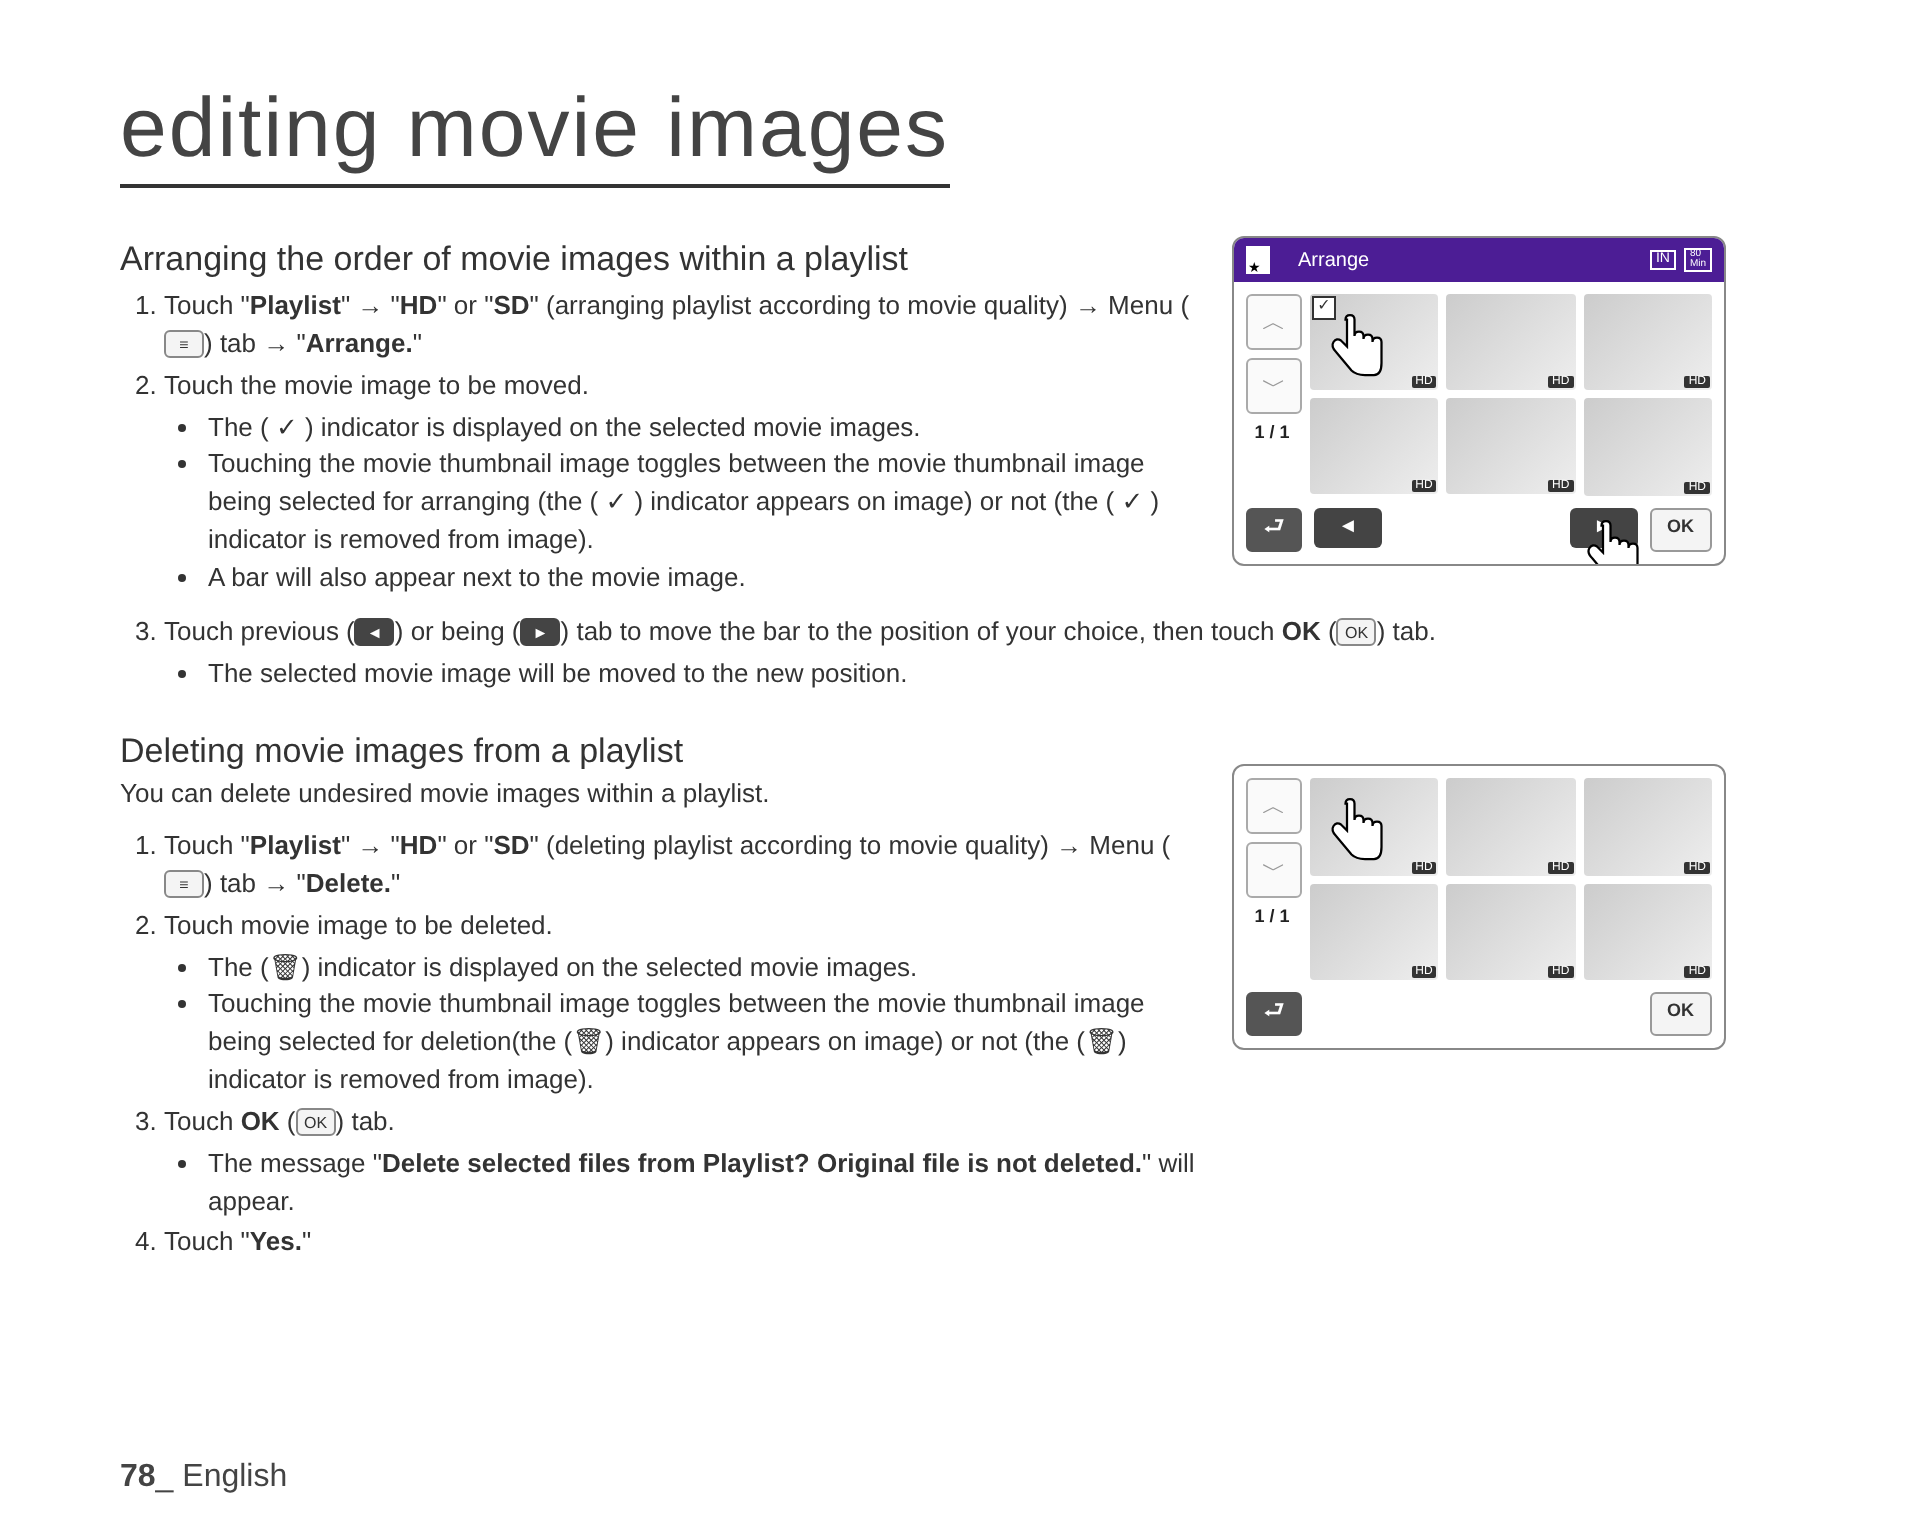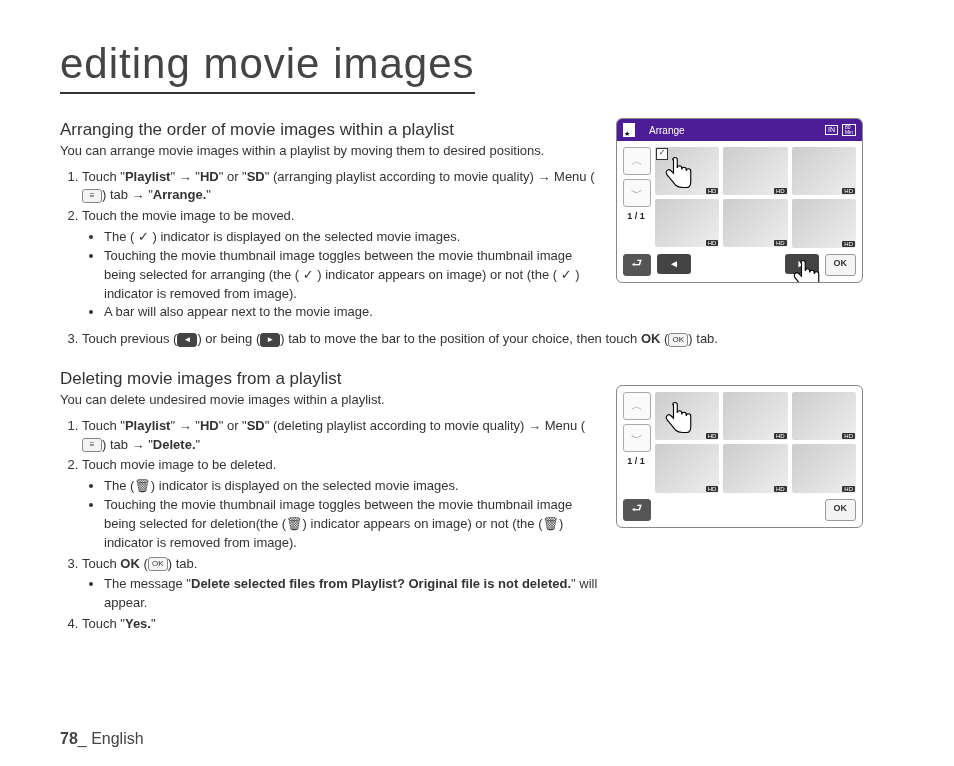--- a/index.html
+++ b/index.html
@@ -212,21 +212,20 @@
 <body>
 
 <div class="page">
 
   <h1 class="title">editing movie images</h1>
 
   
   <div class="col-wrap">
     <div class="text-col">
       <h2 class="sub">Arranging the order of movie images within a playlist</h2>
-      <p class="intro">You can arrange movie images within a playlist by moving them to desired positions.</p>
       <ol>
         <li>
           <span>Touch "</span><b>Playlist</b><span>" → "</span><b>HD</b><span>" or "</span><b>SD</b><span>" (arranging playlist according to movie quality) → Menu (</span><span class="inline-icon">≡</span><span>) tab → "</span><b>Arrange.</b><span>"</span>
         </li>
         <li>
           <span>Touch the movie image to be moved.</span>
           <ul>
             <li>The ( ✓ ) indicator is displayed on the selected movie images.</li>
             <li>Touching the movie thumbnail image toggles between the movie thumbnail image being selected for arranging (the ( ✓ ) indicator appears on image) or not (the ( ✓ ) indicator is removed from image).</li>
             <li>A bar will also appear next to the movie image.</li>
@@ -291,20 +290,23 @@
           </div>
           <div class="ok-btn">OK</div>
         </div>
       </div>
     </div>
   </div>
 
   <ol start="3" style="font-size:13px;padding-left:22px;margin:4px 0;line-height:1.45;">
     <li>
       <span>Touch previous (</span><span class="inline-icon dark">◄</span><span>) or being (</span><span class="inline-icon dark">►</span><span>) tab to move the bar to the position of your choice, then touch </span><b>OK</b><span> (</span><span class="inline-icon">OK</span><span>) tab.</span>
+      <ul>
+          <li>The selected movie image will be moved to the new position.</li>
+        </ul>
     </li>
   </ol>
 
   <div class="section-gap"></div>
 
   
   <div class="col-wrap">
     <div class="text-col">
       <h2 class="sub">Deleting movie images from a playlist</h2>
       <p class="intro">You can delete undesired movie images within a playlist.</p>

